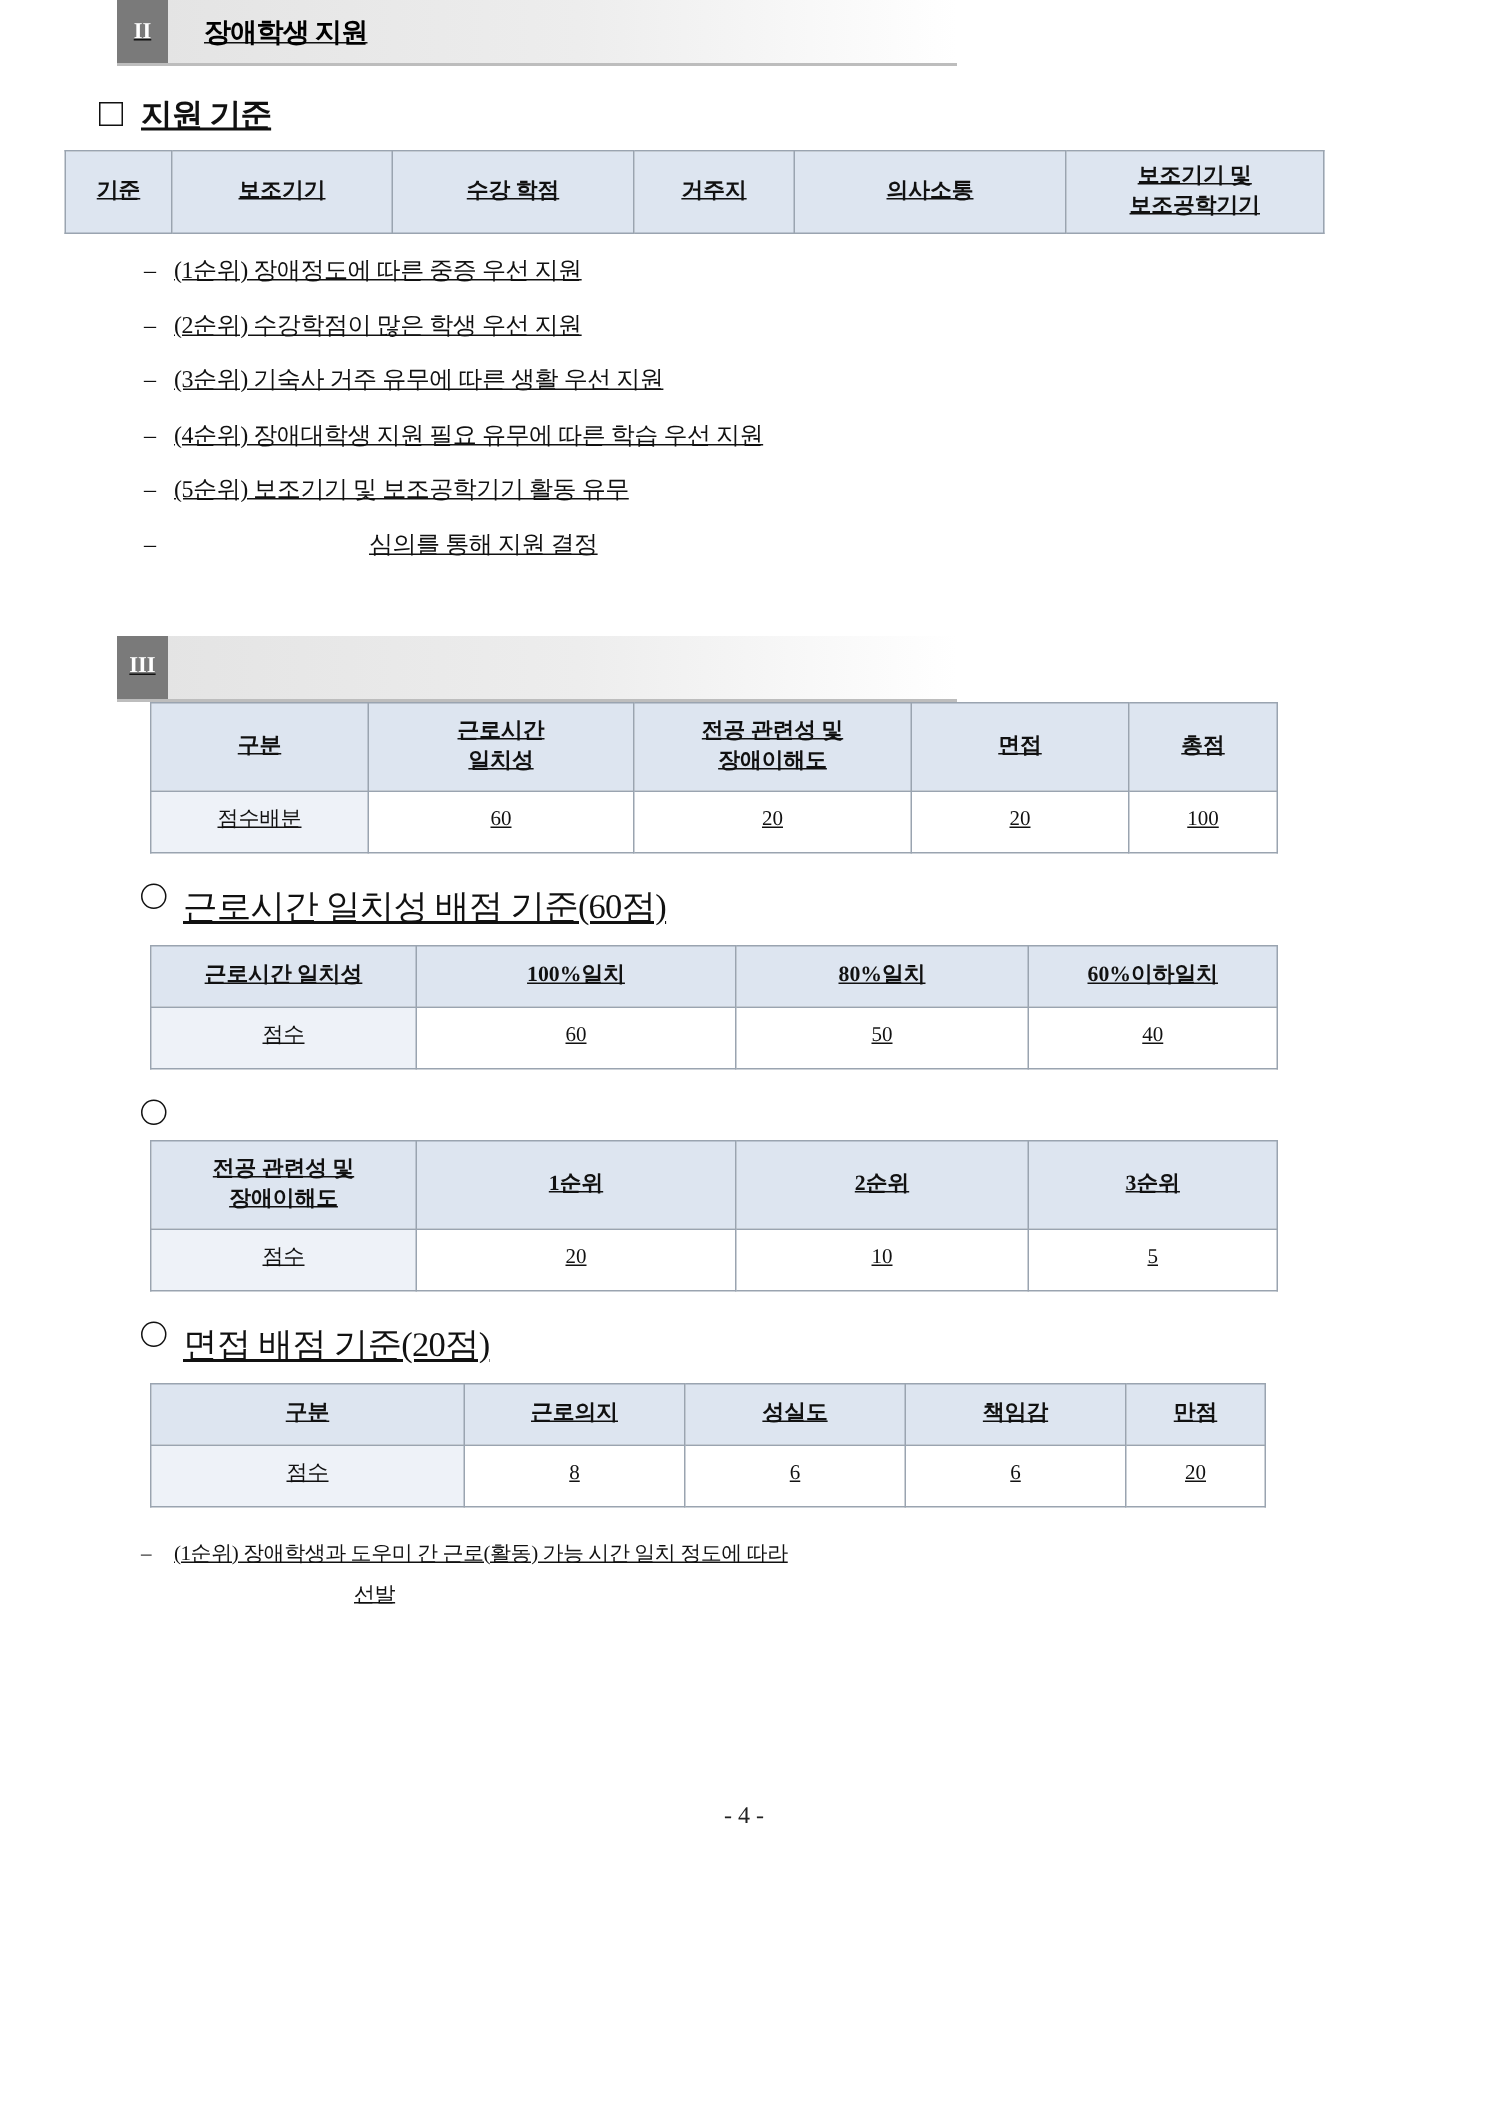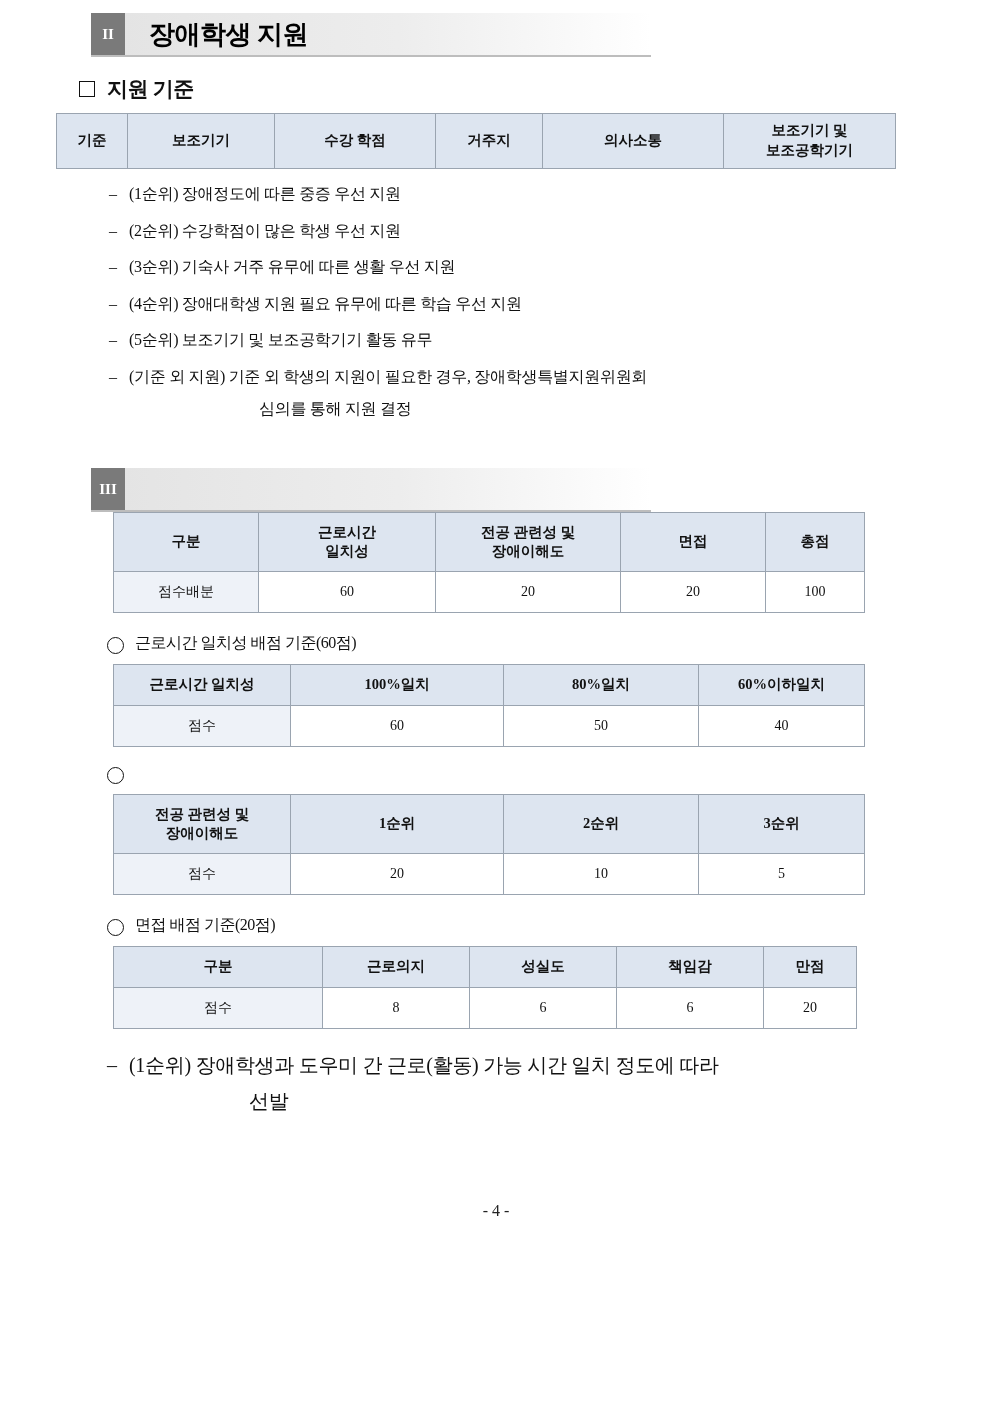--- a/index.html
+++ b/index.html
@@ -12,22 +12,23 @@
     height: 1403px;
     font-family: "Liberation Serif", serif;
     color: #111111;
     position: relative;
     overflow: hidden;
   }
   .page {
     position: relative;
     width: 992px;
     height: 1242px;
-    padding: 13px;
+    padding: 0;
     box-sizing: border-box;
+    text-decoration: underline;
   }
 
   
   .section-head {
     display: flex;
     align-items: stretch;
     margin: 0 0 0 78px;
     width: 560px;
     height: 42px;
     background: linear-gradient(to right, #e3e3e3 0%, #ededed 55%, #ffffff 100%);
@@ -42,21 +43,21 @@
     display: flex;
     align-items: center;
     justify-content: center;
     font-weight: bold;
   }
   .section-title {
     flex: 1;
     display: flex;
     align-items: center;
     padding-left: 24px;
-    font-size: 26px;
+    font-size: 18px;
     font-weight: bold;
     letter-spacing: -0.5px;
     color: #000000;
   }
 
   
   .sub-head {
     display: flex;
     align-items: center;
     margin: 18px 0 10px 66px;
@@ -68,23 +69,23 @@
     display: inline-block;
     width: 14px;
     height: 14px;
     border: 1.6px solid #111;
     margin-right: 12px;
   }
 
   
   .circle-head {
     display: flex;
-    align-items: flex-end;
+    align-items: flex-start;
     margin: 20px 0 10px 94px;
-    font-size: 16px;
+    font-size: 23px;
     letter-spacing: -0.5px;
   }
   .circle-head .circle-bullet {
     display: inline-block;
     width: 15px;
     height: 15px;
     border: 1.7px solid #111;
     border-radius: 50%;
     margin-right: 11px;
   }
@@ -166,21 +167,21 @@
     left: 0;
     top: 0;
   }
   .dash-cont {
     display: block;
     margin-left: 130px;
     margin-top: 10px;
   }
 
   .note-line {
-    font-size: 20px;
+    font-size: 14px;
     letter-spacing: -0.3px;
     margin: 22px 0 0 94px;
     position: relative;
     padding-left: 22px;
     line-height: 1.4;
   }
   .note-line::before {
     content: "–";
     position: absolute;
     left: 0;
@@ -235,21 +236,20 @@
     </tbody>
   </table>
 
   <ul class="dash-list">
     <li>(1순위) 장애정도에 따른 중증 우선 지원</li>
     <li>(2순위) 수강학점이 많은 학생 우선 지원</li>
     <li>(3순위) 기숙사 거주 유무에 따른 생활 우선 지원</li>
     <li>(4순위) 장애대학생 지원 필요 유무에 따른 학습 우선 지원</li>
     <li>(5순위) 보조기기 및 보조공학기기 활동 유무</li>
     <li>
-      <span>(기준 외 지원) 기준 외 학생의 지원이 필요한 경우, 장애학생특별지원위원회</span>
       <span class="dash-cont">심의를 통해 지원 결정</span>
     </li>
   </ul>
 
   <div class="spacer-lg"></div>
 
   <div class="section-head">
     <div class="section-num">III</div>
   </div>
 

